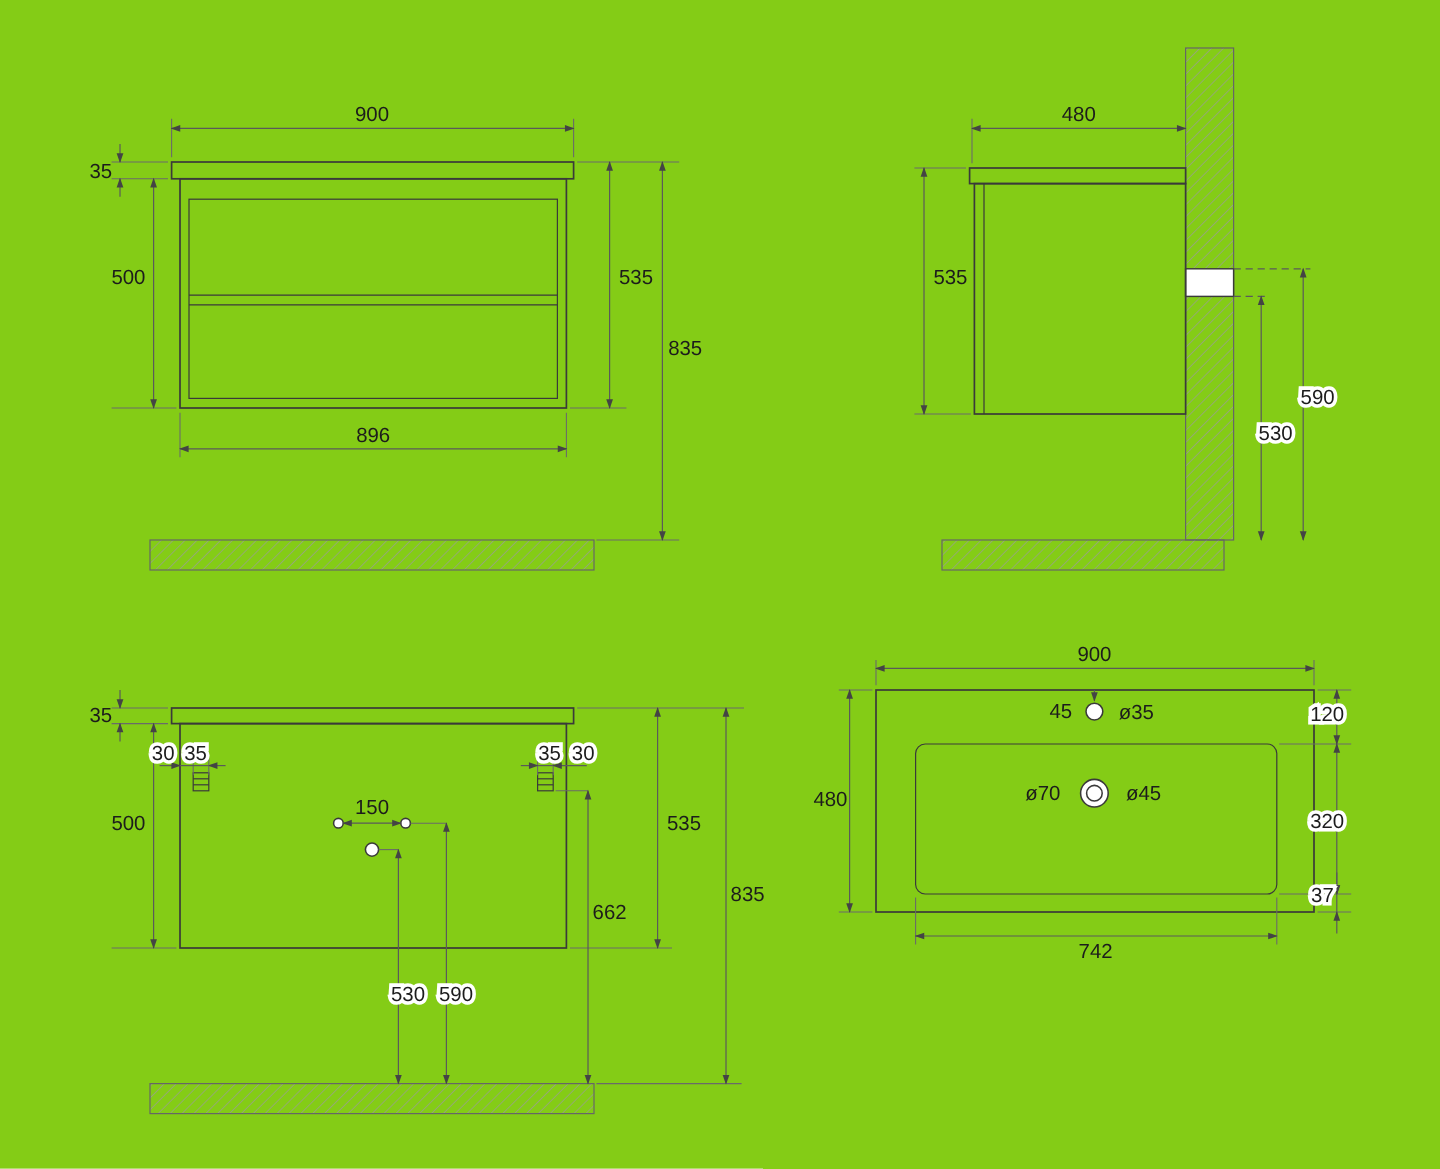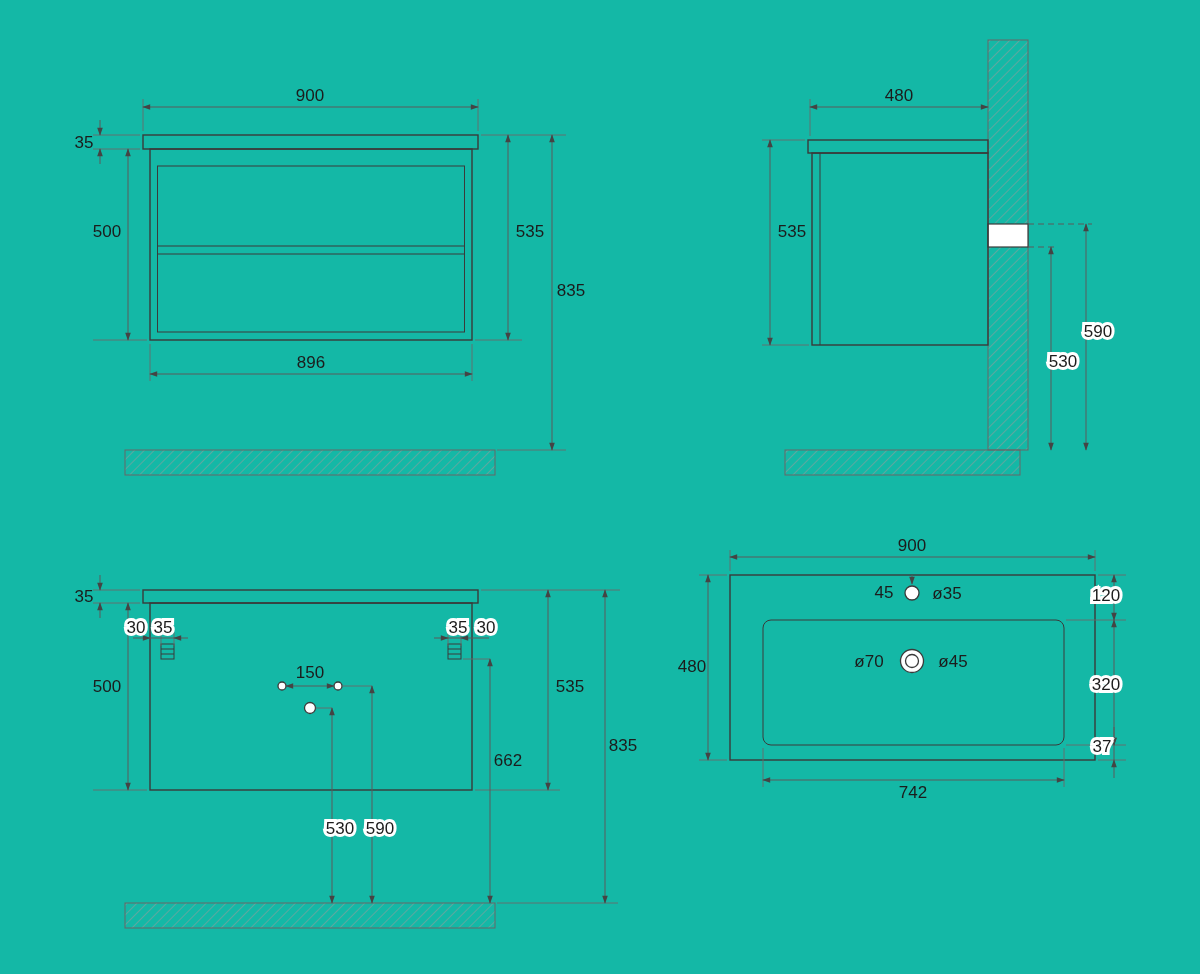--- a/index.html
+++ b/index.html
@@ -1,20 +1,20 @@
 <!DOCTYPE html>
 <html><head>
 <meta charset="utf-8">
 <style>
   html, body { margin: 0; padding: 0; background: #ffffff; }
   .canvas {
     position: relative;
     width: 1200px;
     height: 974px;
-    background: #14b8a6;
+    background: #84cc16;
     font-family: "Liberation Sans", sans-serif;
   }
   svg text {
     font-family: "Liberation Sans", sans-serif;
     font-size: 17px;
     fill: #1c1c1c;
     text-anchor: middle;
   }
   svg text.mask {
     stroke: #ffffff;

